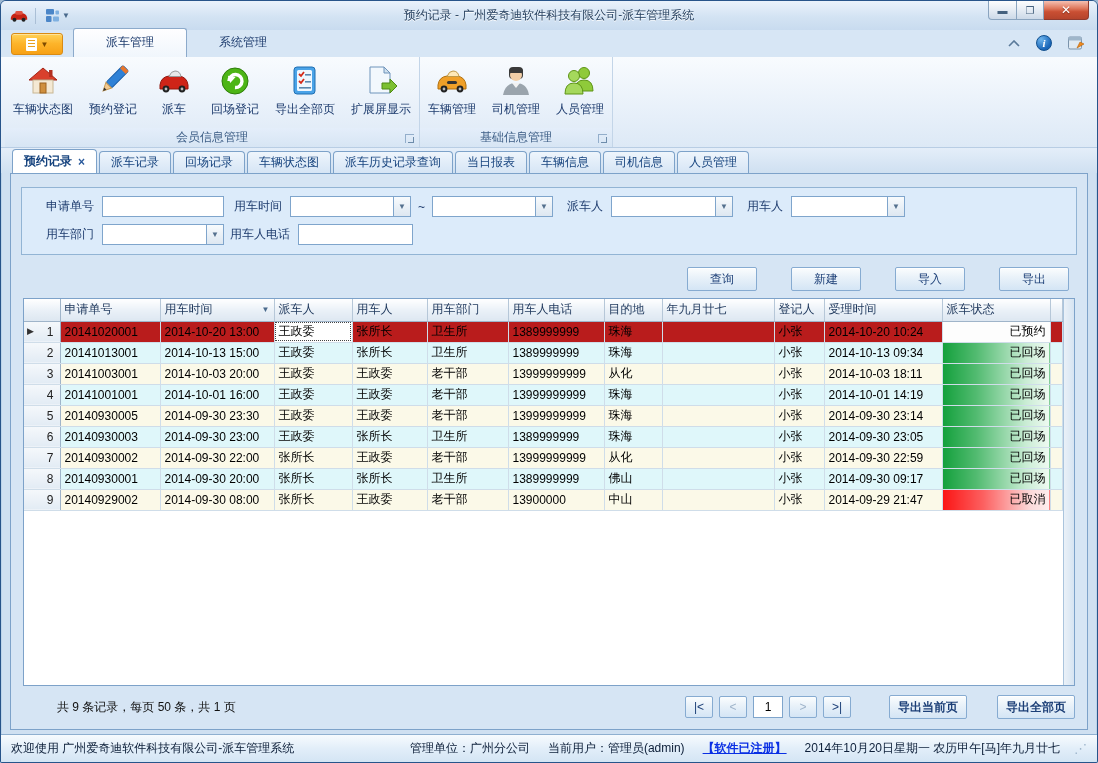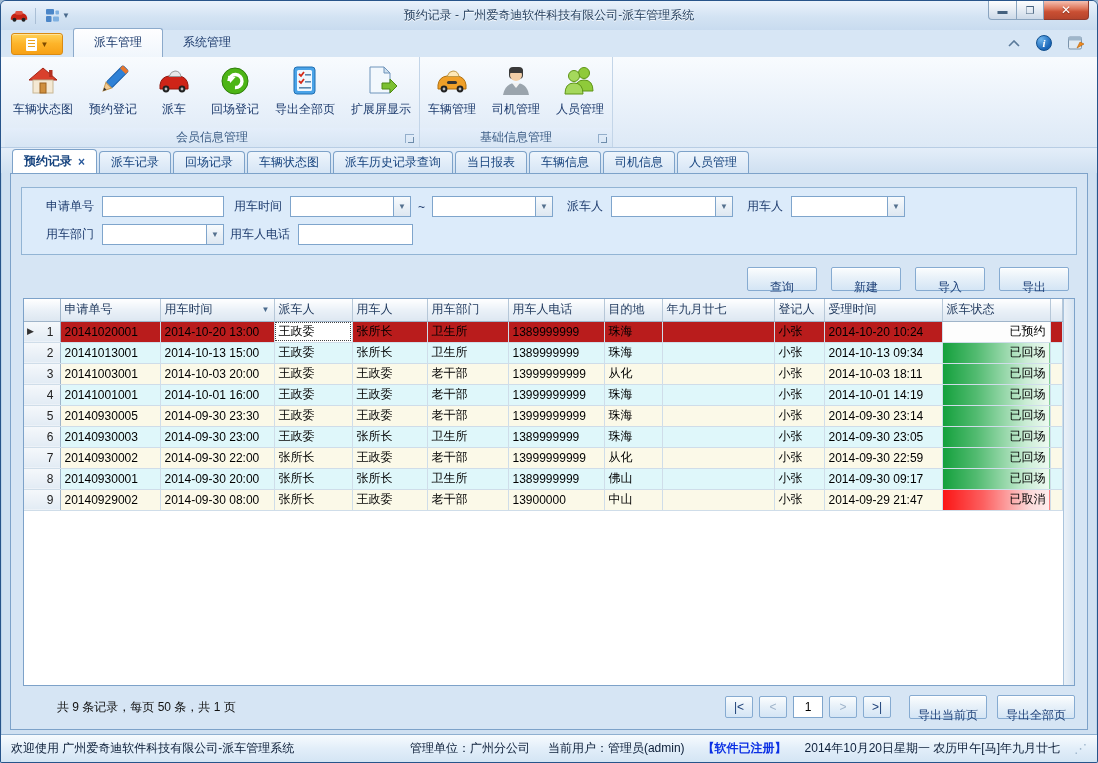--- a/index.html
+++ b/index.html
@@ -26,21 +26,21 @@
 
   
   .ribbon-tabs { height:27px; background:#d7e6f5; display:flex; align-items:flex-end; padding:0 8px; position:relative; }
   .app-button { width:52px; height:22px; margin:0 10px 2px 2px; border-radius:3px; border:1px solid #d98b14;
                 background:linear-gradient(#ffd257,#fdb42a 48%,#f7a115); display:flex; align-items:center; justify-content:center; gap:4px;
                 box-shadow: inset 0 1px 0 #ffe49a; }
   .app-button .doc-glyph { width:11px; height:13px; background:#fff; border-radius:1px; position:relative; }
   .app-button .doc-glyph::before { content:""; position:absolute; left:2px; top:2px; right:2px; height:1px; background:#e8a020;
                 box-shadow:0 3px 0 #e8a020, 0 6px 0 #e8a020; }
   .app-button .caret { color:#7c4a00; }
-  .ribbon-tab { padding:5px 20px 6px; color:#1e3c6e; cursor:default;text-align:center; }
+  .ribbon-tab { padding:5px 32px 6px; color:#1e3c6e; cursor:default;text-align:center; }
   .ribbon-tab.active { background:linear-gradient(#fefeff,#f0f6fc); border:1px solid #8caacb; border-bottom:none;
                        border-radius:3px 3px 0 0; }
   .ribbon-right { position:absolute; right:12px; top:5px; display:flex; align-items:center; gap:16px; }
   .info-circle { width:16px; height:16px; border-radius:50%; background:radial-gradient(circle at 30% 25%, #6db4ec, #1a66b8 70%);
                  color:#fff; font-family:"Liberation Serif","DejaVu Serif",serif; font-style:italic; font-weight:bold; font-size:11px;
                  display:flex; align-items:center; justify-content:center; border:1px solid #11508f; }
 
   
   .ribbon-body { height:91px; background:linear-gradient(#f8fbfe,#e9f1fa 55%,#dde9f6); border-bottom:1px solid #b8cde4; display:flex; padding-left:4px; }
   .rib-group { display:flex; flex-direction:column; border-right:1px solid #c3d5e8; }
@@ -68,21 +68,21 @@
   .f-row { display:flex; align-items:center; }
   .f-label { width:62px; text-align:right; margin-right:8px; color:#1e3c6e; white-space:nowrap; }
   .txt { height:21px; border:1px solid #7fa5cc; background:#fff; padding:0 4px; font-family:inherit; font-size:12px; }
   .combo { display:flex; height:21px; }
   .combo .c-text { border:1px solid #7fa5cc; border-right:none; background:#fff; }
   .combo .c-btn { width:18px; border:1px solid #7fa5cc; background:linear-gradient(#f8fbfd,#dde7f1); display:flex; align-items:center; justify-content:center; color:#55718e; font-size:8px; }
   .tilde { margin:0 7px; color:#1e3c6e; }
 
   .actions-row { display:flex; justify-content:flex-end; gap:14px; margin:12px 18px 0; }
   .btn { height:24px; min-width:70px; border:1px solid #86abd1; border-radius:2px; color:#1c3f77; text-align:center; line-height:22px;
-         background:linear-gradient(#fbfdfe,#e8f1f9 45%,#d4e5f5); box-shadow: inset 0 1px 0 #fff; cursor:default; padding:8px 8px; }
+         background:linear-gradient(#fbfdfe,#e8f1f9 45%,#d4e5f5); box-shadow: inset 0 1px 0 #fff; cursor:default; padding:0 8px;margin-left:20px; }
 
   
   .grid-wrap { flex:1; margin:7px 12px 0; border:1px solid #7da2c9; background:#fff; display:flex; min-height:0; overflow:hidden; }
   .grid-scroll { flex:1; overflow:hidden; }
   table.grid { border-collapse:collapse; table-layout:fixed; width:100%; }
   .grid th { height:22px; font-weight:normal; text-align:left; padding:0 4px; color:#223b5f;
              background:linear-gradient(#ffffff,#e9f0f7 55%,#dde7f1); border-right:1px solid #b6c7d8; border-bottom:1px solid #9fb4c9; white-space:nowrap; overflow:hidden; }
   .grid th.th-ind { border-right:1px solid #9fb4c9; }
   .grid td { height:21px; padding:0 4px; border-right:1px solid #cfdde9; border-bottom:1px solid #cfdde9; white-space:nowrap; overflow:hidden; color:#000; }
   .grid td.ind { background:linear-gradient(#f5f8fb,#e2ebf4); border-right:1px solid #9fb4c9; text-align:right; padding-right:6px; color:#222; position:relative; }
@@ -100,29 +100,29 @@
   .vscroll { width:11px; border-left:1px solid #aac4dd; background:linear-gradient(to right,#eaf1f8,#d6e4f2); }
 
   
   .pager-row { height:28px; margin:7px 12px 8px; display:flex; align-items:center; }
   .pager-summary { margin-left:34px; color:#111; }
   .pager-right { margin-left:auto; display:flex; align-items:center; gap:6px; }
   .pg-btn { width:28px; height:22px; line-height:20px; text-align:center; border:1px solid #86abd1; border-radius:2px; color:#1c3f77;
             background:linear-gradient(#fbfdfe,#e8f1f9 45%,#d4e5f5); }
   .pg-btn.disabled { color:#9fb4ca; }
   .pg-page { width:30px; height:22px; border:1px solid #7fa5cc; text-align:center; font-size:12px; font-family:inherit; }
-  .pg-export { margin-left:12px; display:flex; gap:10px; }
+  .pg-export { margin-left:12px; display:flex; gap:10px;font-weight:bold; }
 
   
   .statusbar { height:28px; border-top:1px solid #8fb0d0; background:linear-gradient(#f7fbfe,#e2eef9 50%,#d4e5f4);
                display:flex; align-items:center; padding:0 10px; color:#0c1e38; margin-top:4px; }
   .sb-welcome { flex:0 0 auto; }
   .sb-spacer { flex:1; }
   .sb-item { margin-left:18px; white-space:nowrap; }
-  .sb-link { color:#0a2fe4; font-weight:bold; }
+  .sb-link { color:#0a2fe4; font-weight:bold; text-decoration:underline; }
   .sb-grip { margin-left:14px; color:#9fb6cc; font-size:13px; }
 </style>
 </head>
 <body>
 
 <div class="window">
 
   <div class="titlebar">
     <svg class="app-icon" viewBox="0 0 22 14">
       <path d="M2 9 Q3 4 8 4 L14 4 Q19 4 20 9 L20 11 L2 11 Z" fill="#c62314"></path>

